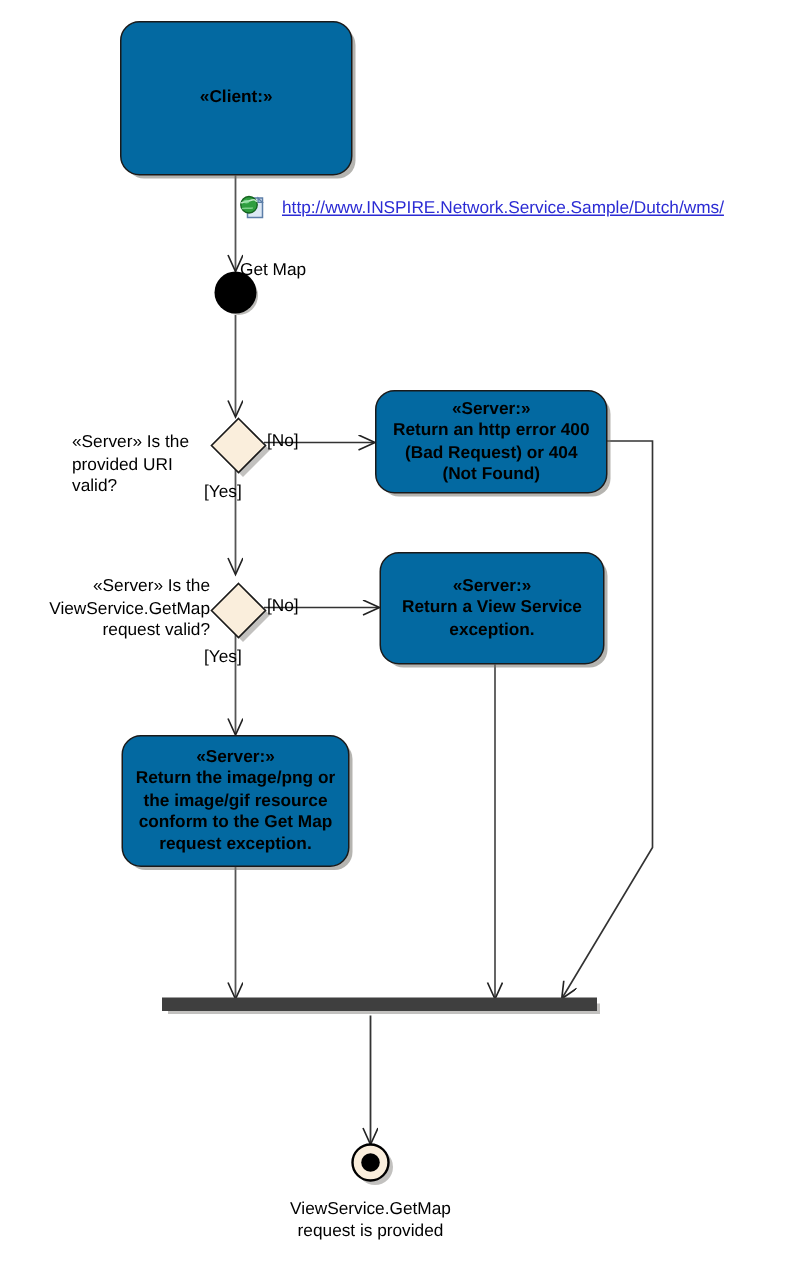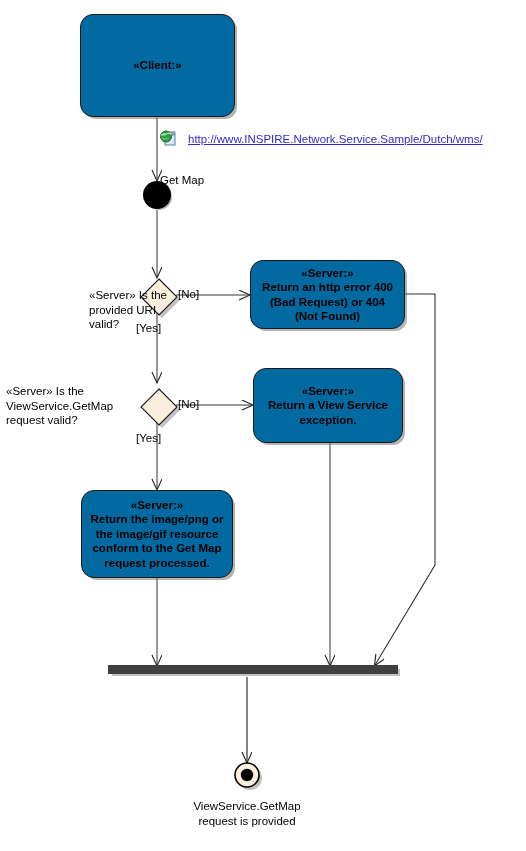--- a/index.html
+++ b/index.html
@@ -151,52 +151,52 @@
       <span class="stereo">«Client:»</span>
     </div>
   </div>
 
   <div style="position:absolute;left:139px;top:277px;width:36px;height:36px;">
     <svg width="42" height="42" viewBox="0 0 42 42" style="position:absolute;left:0;top:0;">
       <path d="M20,2 L38,20 L20,38 L2,20 Z" fill="rgba(120,118,112,0.45)" transform="translate(3,3)"></path>
       <path d="M20,2 L38,20 L20,38 L2,20 Z" fill="#FAEEDC" stroke="#1A1A1A" stroke-width="1.1"></path>
     </svg>
   </div>
-  <div class="label" style="left:48px;top:288px;width:92px;text-align:left;margin-left:41px;">«Server» Is the provided URI valid?</div>
+  <div class="label" style="left:48px;top:288px;width:92px;text-align:left;">«Server» Is the provided URI valid?</div>
   <div class="guard" style="left:178px;top:288px;">[No]</div>
   <div class="guard" style="left:136px;top:322px;">[Yes]</div>
 
   <div class="node" style="left:250px;top:260px;width:155px;height:69px;">
     <div class="inner">
       <span class="stereo">«Server:»</span>
       <span>Return an http error 400 (Bad Request) or 404 (Not Found)</span>
     </div>
   </div>
 
   <div style="position:absolute;left:139px;top:387px;width:36px;height:36px;">
     <svg width="42" height="42" viewBox="0 0 42 42" style="position:absolute;left:0;top:0;">
       <path d="M20,2 L38,20 L20,38 L2,20 Z" fill="rgba(120,118,112,0.45)" transform="translate(3,3)"></path>
       <path d="M20,2 L38,20 L20,38 L2,20 Z" fill="#FAEEDC" stroke="#1A1A1A" stroke-width="1.1"></path>
     </svg>
   </div>
-  <div class="label" style="left:6px;top:384px;width:118px;text-align:left;">«Server» Is the ViewService.GetMap request valid?</div>
+  <div class="label" style="left:22px;top:384px;width:118px;text-align:right;">«Server» Is the ViewService.GetMap request valid?</div>
   <div class="guard" style="left:178px;top:398px;">[No]</div>
   <div class="guard" style="left:136px;top:432px;">[Yes]</div>
 
   <div class="node" style="left:253px;top:368px;width:150px;height:75px;">
     <div class="inner">
       <span class="stereo">«Server:»</span>
       <span>Return a View Service exception.</span>
     </div>
   </div>
 
   <div class="node" style="left:81px;top:490px;width:152px;height:88px;">
     <div class="inner">
       <span class="stereo">«Server:»</span>
-      <span>Return the image/png or the image/gif resource conform to the Get Map request processed.</span>
+      <span>Return the image/png or the image/gif resource conform to the Get Map request exception.</span>
     </div>
   </div>
 
   <div style="position:absolute;left:234px;top:762px;width:26px;height:26px;">
     <svg width="30" height="30" viewBox="0 0 30 30" style="position:absolute;left:0;top:0;">
       <circle cx="14" cy="14" r="12" fill="rgba(120,118,112,0.45)" transform="translate(2,2)"></circle>
       <circle cx="13" cy="13" r="12" fill="#FAEEDC" stroke="#000000" stroke-width="1.6"></circle>
       <circle cx="13" cy="13" r="6.2" fill="#000000"></circle>
     </svg>
   </div>

